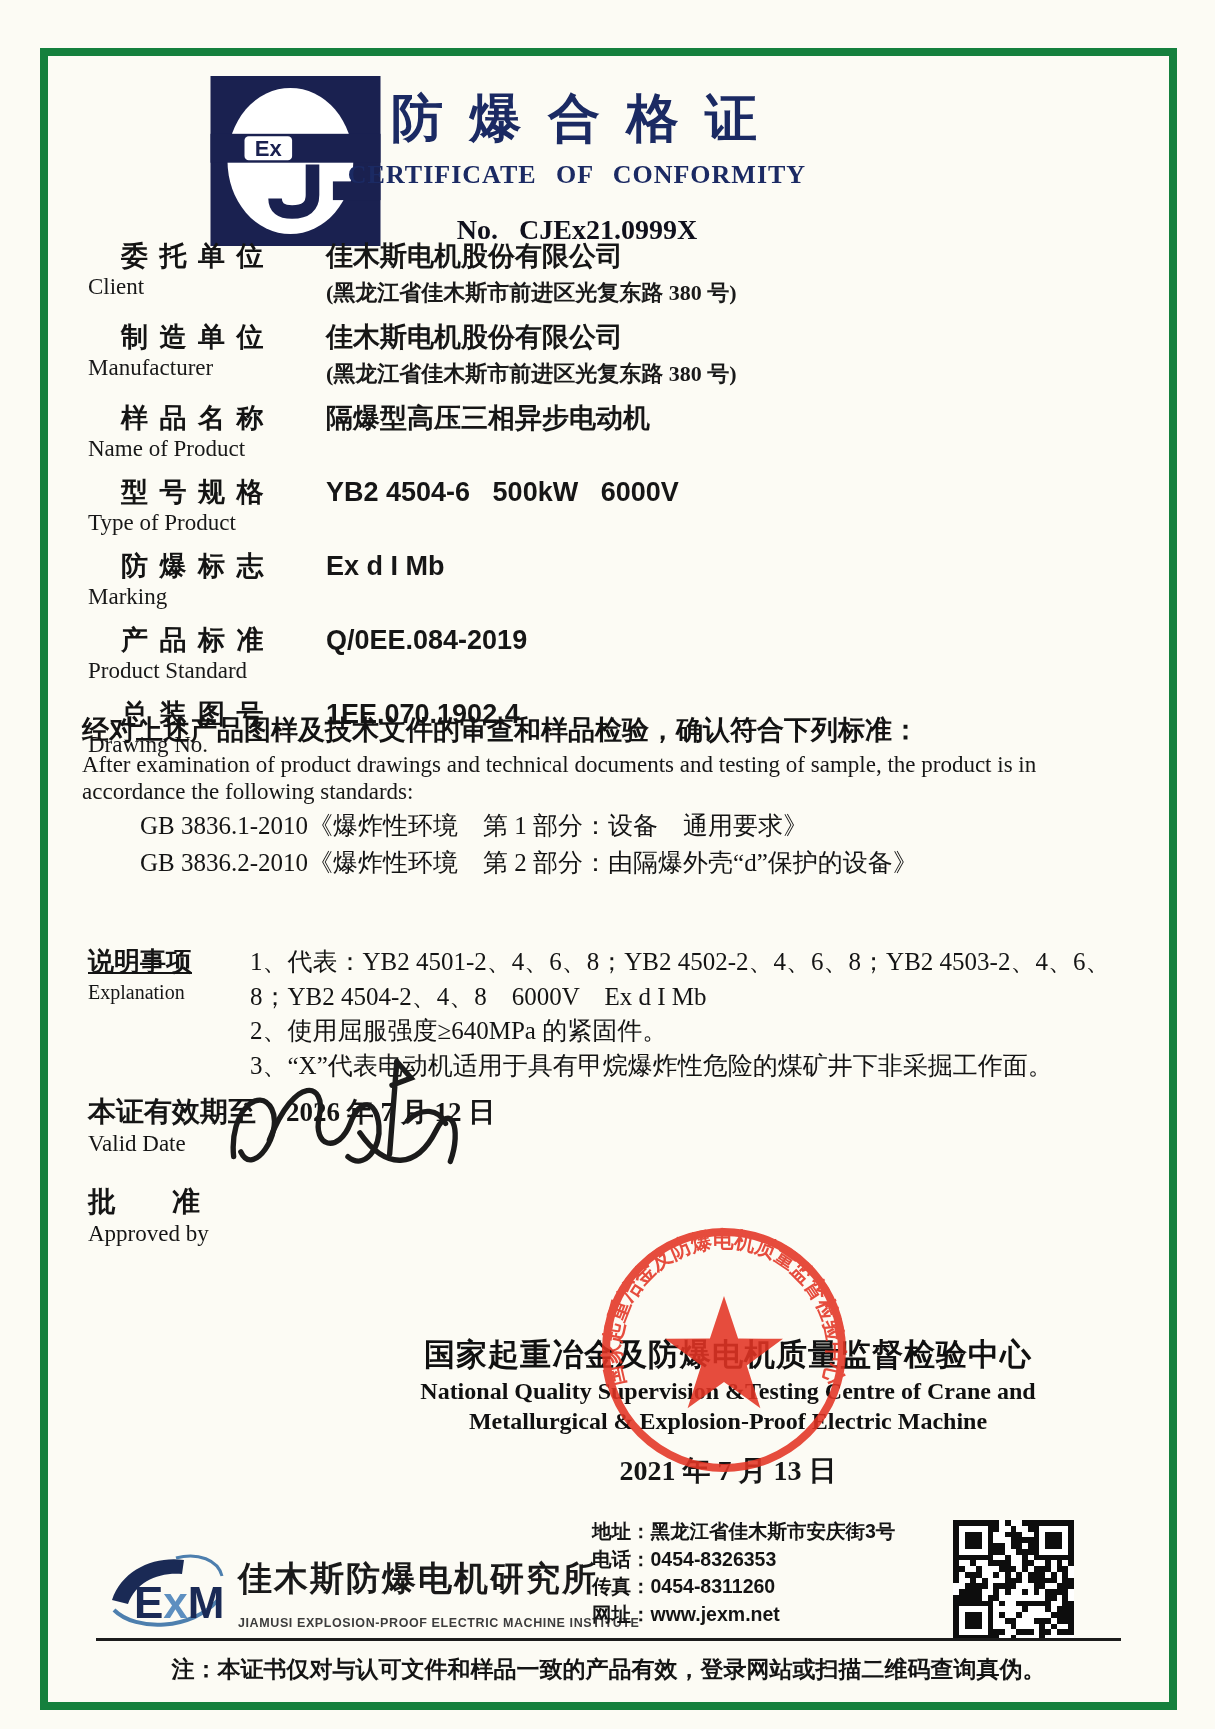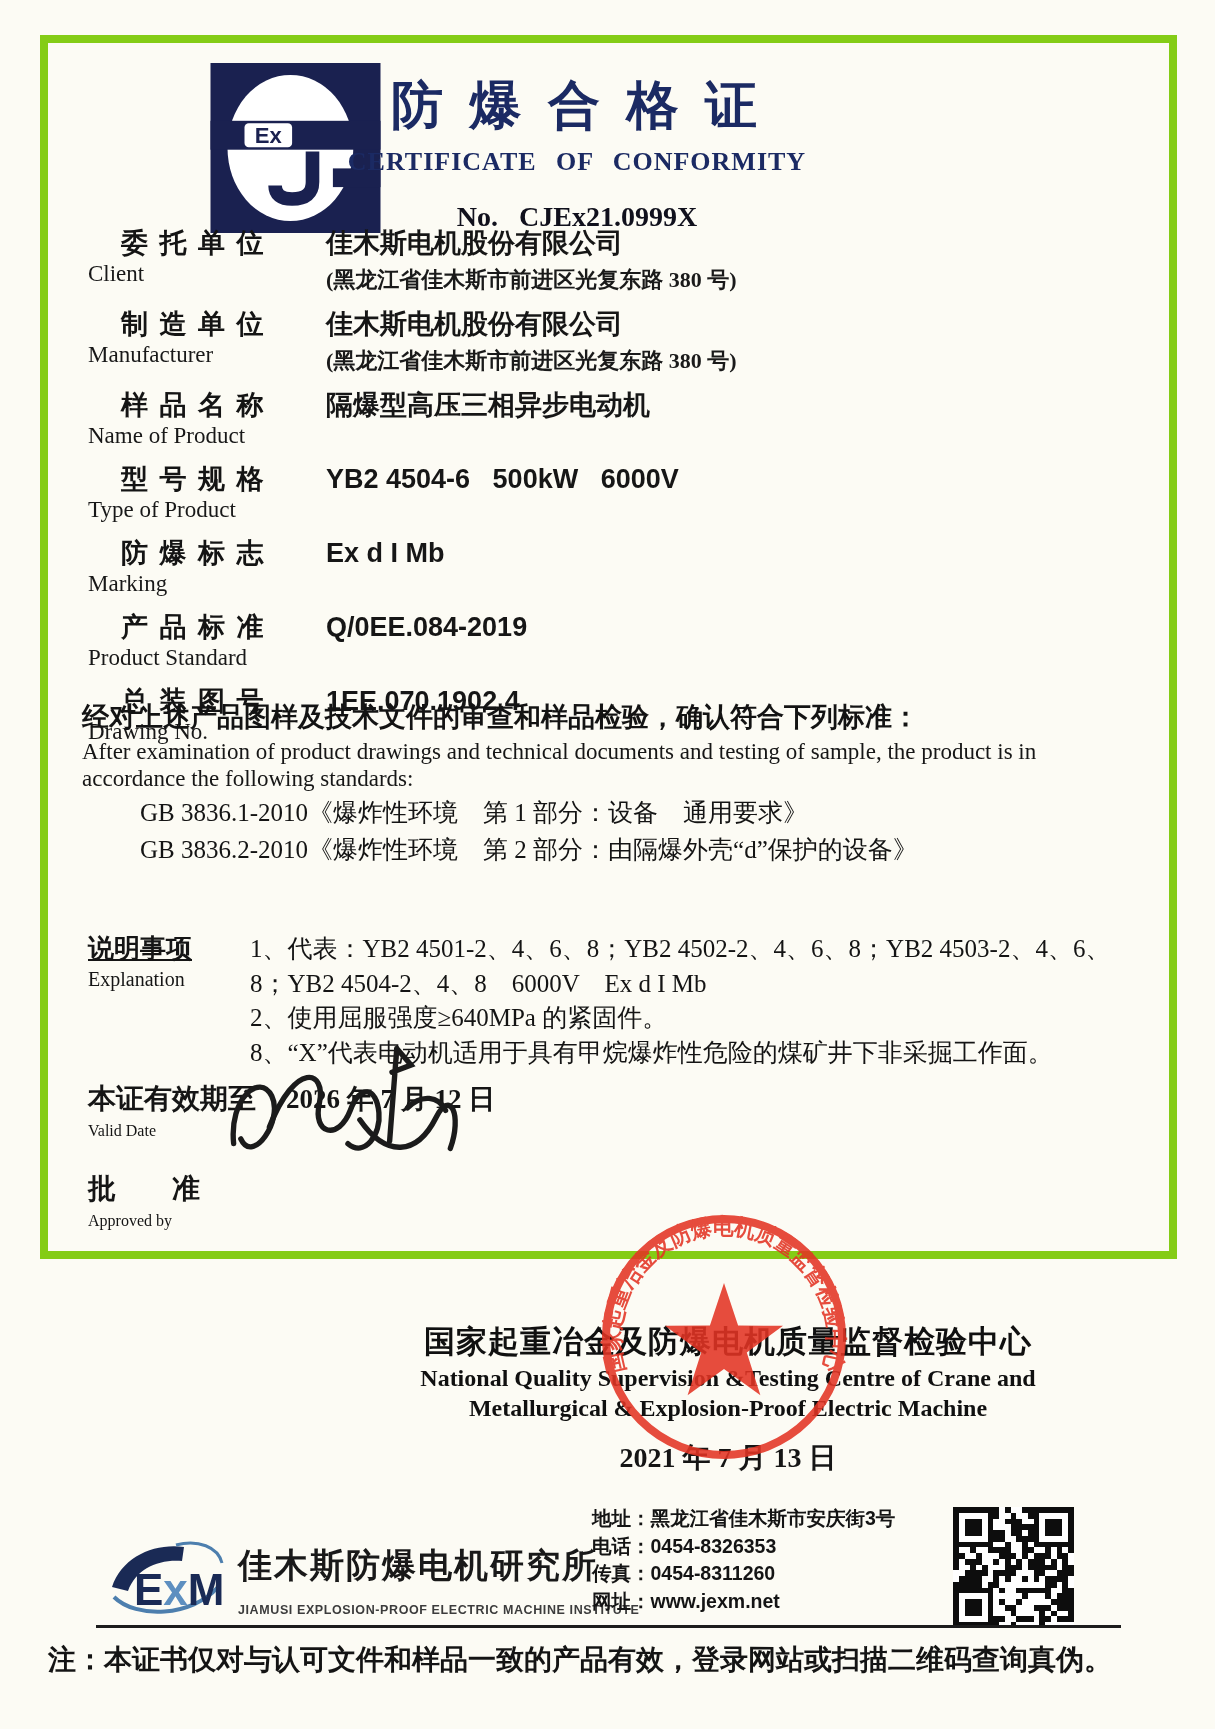--- a/index.html
+++ b/index.html
@@ -4,22 +4,22 @@
 <style>
   html,body{margin:0;padding:0;}
   body{
     width:1215px;height:1729px;position:relative;
     background:#fcfbf4;
     font-family:"Liberation Serif", serif;
     color:#151515;
     overflow:hidden;
   }
   #frame{
-    position:absolute;left:40px;top:35px;width:1137px;height:1224px;
-    border:8px solid #84cc16;background:transparent;box-sizing:border-box;
+    position:absolute;left:40px;top:48px;width:1137px;height:1662px;
+    border:8px solid #15803d;background:transparent;box-sizing:border-box;
   }
   
   .logo-box{position:absolute;left:160px;top:20px;width:175px;height:170px;}
   .title-block{position:absolute;left:269px;top:28px;width:520px;text-align:center;}
   .title-cn{
     font-family:"Liberation Sans",sans-serif;font-weight:bold;
     font-size:52px;letter-spacing:6px;color:#1b2a63;white-space:pre;
   }
   .title-en{
     font-weight:bold;font-size:26px;color:#1b2a63;
@@ -56,21 +56,21 @@
   .explain{position:absolute;left:40px;top:889px;width:1050px;display:flex;}
   .explain-label{flex:0 0 162px;}
   .explain-cn{font-family:"Liberation Sans",sans-serif;font-weight:bold;font-size:26px;line-height:32px;text-decoration:underline;}
   .explain-en{font-size:20px;line-height:30px;}
   .explain-items{flex:1;}
   .explain-item{font-size:25px;line-height:34.5px;color:#141414;}
   
   .valid-row{position:absolute;left:40px;top:1039px;display:flex;width:900px;}
   .valid-label{flex:0 0 198px;}
   .valid-cn,.appr-cn{font-family:"Liberation Sans",sans-serif;font-weight:bold;font-size:28px;line-height:34px;white-space:pre;}
-  .valid-en,.appr-en{font-size:16px;line-height:30px;}
+  .valid-en,.appr-en{font-size:23px;line-height:30px;}
   .valid-value{font-size:27px;font-weight:bold;line-height:34px;white-space:pre;}
   .appr-row{position:absolute;left:40px;top:1129px;}
   .signature{position:absolute;left:169px;top:979px;width:250px;height:160px;}
   
   .issuer{position:absolute;left:300px;top:1278px;width:760px;text-align:center;z-index:2;}
   .issuer-cn{font-family:"Liberation Sans",sans-serif;font-weight:bold;font-size:31px;letter-spacing:1px;color:#101010;}
   .issuer-en{font-weight:bold;font-size:24px;line-height:30px;color:#101010;}
   .issuer-date{font-size:28px;font-weight:bold;margin-top:16px;white-space:pre;}
   .stamp{position:absolute;left:536px;top:1154px;width:280px;height:280px;opacity:.88;z-index:3;}
   
@@ -79,22 +79,22 @@
   .inst-cn{font-family:"Liberation Sans",sans-serif;font-weight:bold;font-size:34px;letter-spacing:2px;color:#191919;}
   .inst-en{font-family:"Liberation Sans",sans-serif;font-weight:bold;font-size:12.5px;letter-spacing:.6px;color:#3c3c3c;margin-top:14px;}
   .contact{position:absolute;left:544px;top:1462px;width:360px;}
   .contact-line{font-family:"Liberation Sans",sans-serif;font-weight:bold;font-size:19.5px;line-height:27.5px;color:#141414;}
   .qr{position:absolute;left:905px;top:1464px;width:121px;height:121px;
       display:grid;grid-template-columns:repeat(21,1fr);grid-template-rows:repeat(21,1fr);
       background:#fff;}
   .qr div{background:transparent;}
   .qr div.on{background:#0d0d0d;}
   .divider{position:absolute;left:48px;top:1582px;width:1025px;height:3px;background:#1c1c1c;}
-  .note{position:absolute;left:0;top:1598px;width:100%;
-    font-family:"Liberation Sans",sans-serif;font-weight:bold;font-size:28px;color:#141414;}
+  .note{position:absolute;left:0;top:1598px;width:100%;text-align:center;
+    font-family:"Liberation Sans",sans-serif;font-weight:bold;font-size:23px;color:#141414;}
 </style>
 </head>
 <body>
 
 <div id="frame">
 
   <div class="logo-box">
     <svg width="175" height="170" viewBox="0 0 100 100">
       <rect x="0" y="0" width="100" height="100" fill="#1a2150"></rect>
       <ellipse cx="47" cy="50" rx="37" ry="43" fill="#ffffff"></ellipse>
@@ -187,21 +187,21 @@
   </div>
 
   <div class="explain">
     <div class="explain-label">
       <div class="explain-cn">说明事项</div>
       <div class="explain-en">Explanation</div>
     </div>
     <div class="explain-items">
       <div class="explain-item">1、代表：YB2 4501-2、4、6、8；YB2 4502-2、4、6、8；YB2 4503-2、4、6、8；YB2 4504-2、4、8　6000V　Ex d I Mb</div>
       <div class="explain-item">2、使用屈服强度≥640MPa 的紧固件。</div>
-      <div class="explain-item">8、“X”代表电动机适用于具有甲烷爆炸性危险的煤矿井下非采掘工作面。</div>
+      <div class="explain-item">3、“X”代表电动机适用于具有甲烷爆炸性危险的煤矿井下非采掘工作面。</div>
     </div>
   </div>
 
   <div class="valid-row">
     <div class="valid-label">
       <div class="valid-cn">本证有效期至</div>
       <div class="valid-en">Valid Date</div>
     </div>
     <div class="valid-value">2026 年 7 月 12 日</div>
   </div>

